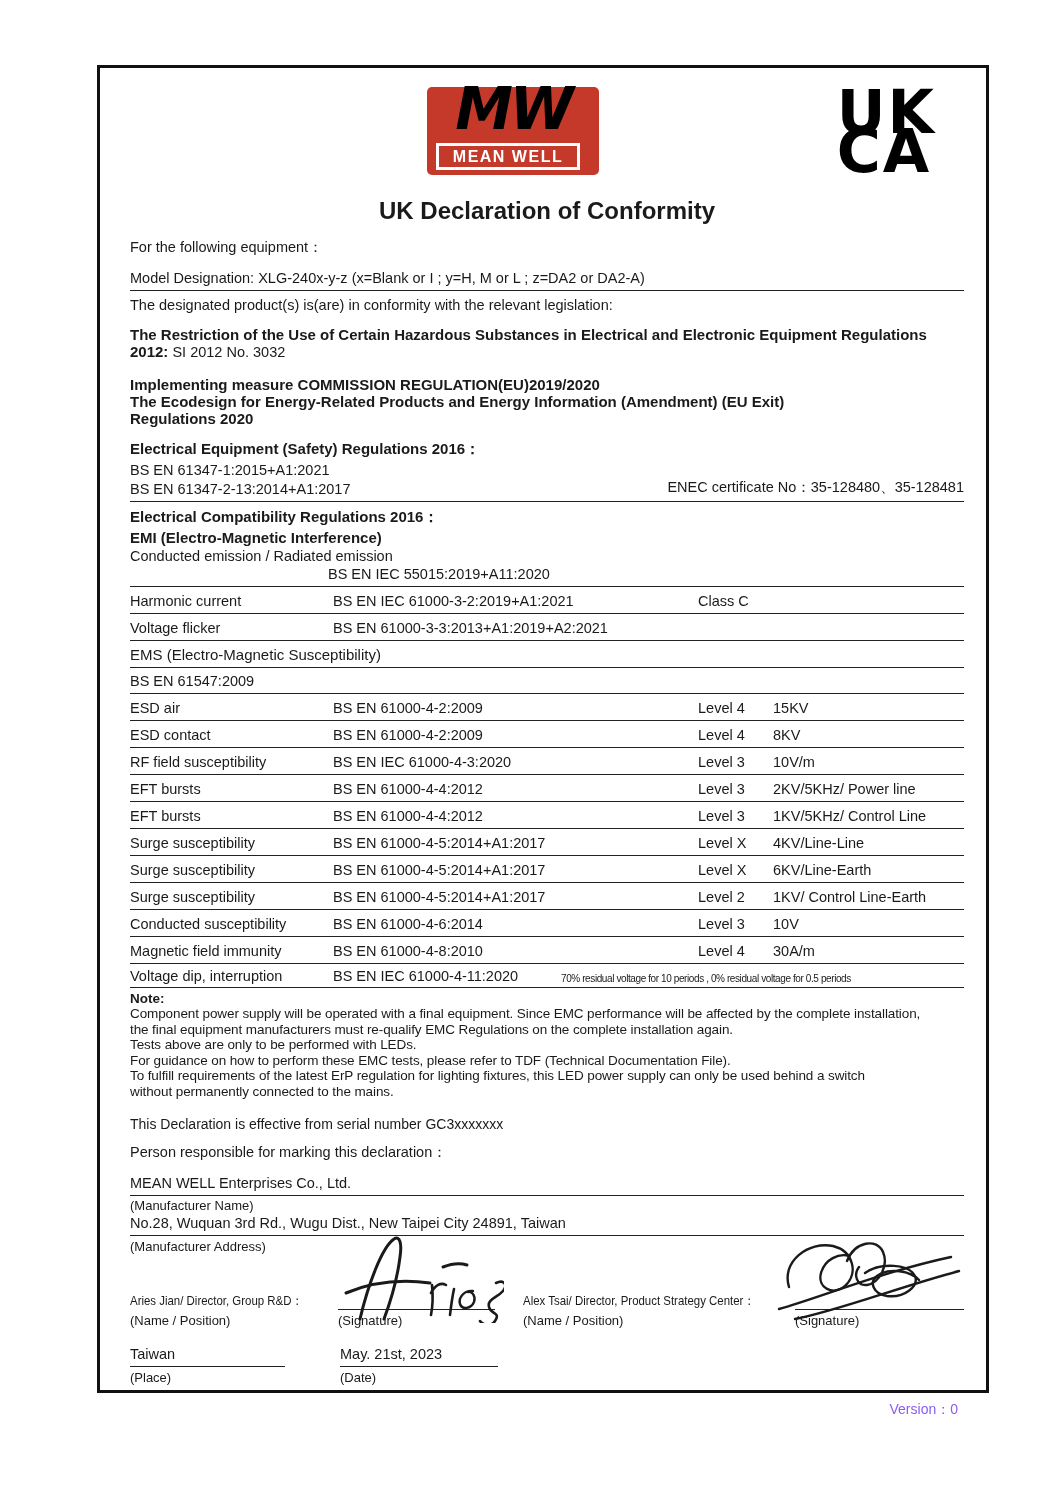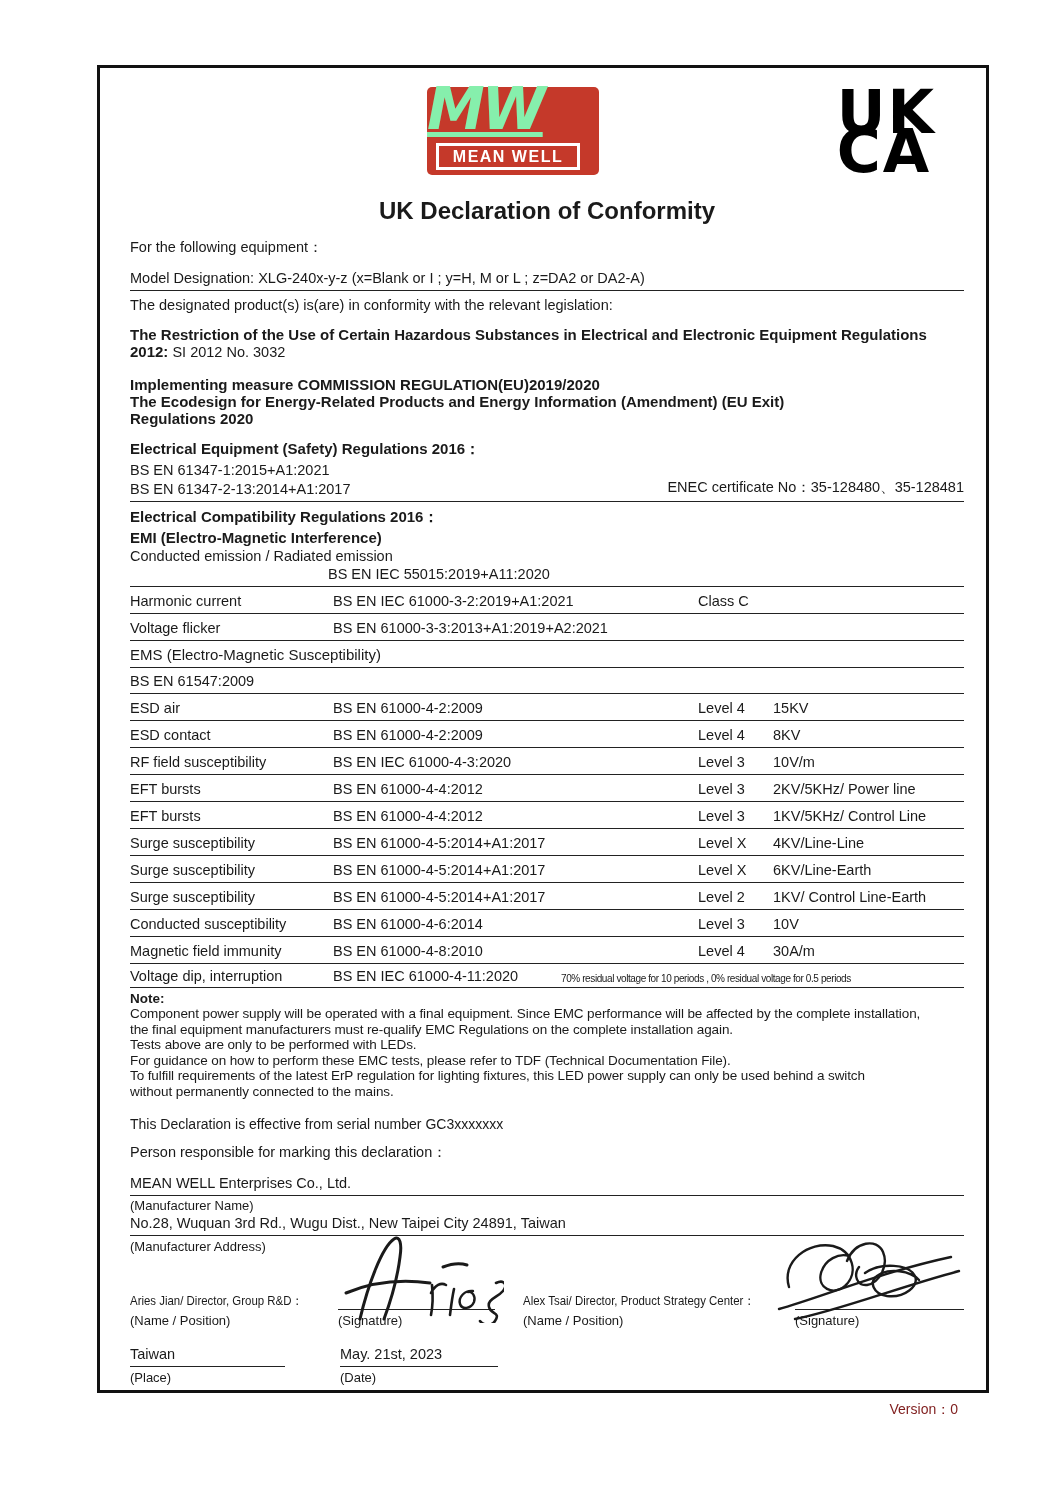--- a/index.html
+++ b/index.html
@@ -14,23 +14,23 @@
     border:3px solid #111; background:#fff;
     padding:0 22px 0 30px;
   }
   
   .header { position:relative; height:104px; margin-top:17px; }
   .mw-logo {
     position:absolute; left:calc(50% - 120px); top:2px;
     width:172px; height:88px; background:#c5392a; border-radius:5px;
   }
   .mw-letters {
-    position:absolute; top:-12px; left:0; right:0; text-align:left;
+    position:absolute; top:-12px; left:0; right:0; text-align:center;
     font-family:"DejaVu Sans", sans-serif;
-    font-style:italic; font-weight:bold; color:#86efac; font-size:58px; letter-spacing:-3px;text-decoration:underline;
+    font-style:italic; font-weight:bold; color:#000000; font-size:58px; letter-spacing:-3px;
   }
   .mw-nameplate {
     position:absolute; left:9px; right:19px; bottom:5px; height:27px;
     border:3px solid #fff; background:#c5392a;
     display:flex; align-items:center; justify-content:center;
     color:#fff; font-weight:bold; font-size:16px; letter-spacing:1.5px;margin-top:28px;
   }
   .ukca {
     position:absolute; right:28px; top:8px;
     font-family:"DejaVu Sans", sans-serif; font-weight:bold;
@@ -72,21 +72,21 @@
   .sig-aries { left:6px; bottom:-14px; }
   .sig-scribble { left:-20px; bottom:-16px; }
   .sig-captions {
     display:grid; grid-template-columns:208px 157px 28px 272px 1fr;
     font-size:13px; margin-top:3px;
   }
   .pd-row { display:grid; grid-template-columns:155px 55px 158px 1fr; margin-top:18px; }
   .pd-cell { border-bottom:1.5px solid #222; padding-bottom:4px; font-size:14.5px; }
   .pd-captions { display:grid; grid-template-columns:155px 55px 158px 1fr; font-size:13px; margin-top:3px; }
   .version {
-    position:absolute; top:1401px; right:100px; font-size:14px; color:#7f1d1d;
+    position:absolute; top:1401px; right:100px; font-size:14px; color:#8b5cf6;
   }
 </style>
 </head>
 <body>
 
 <div class="doc-frame">
 
   <div class="header">
     <div class="mw-logo">
       <div class="mw-letters">MW</div>

